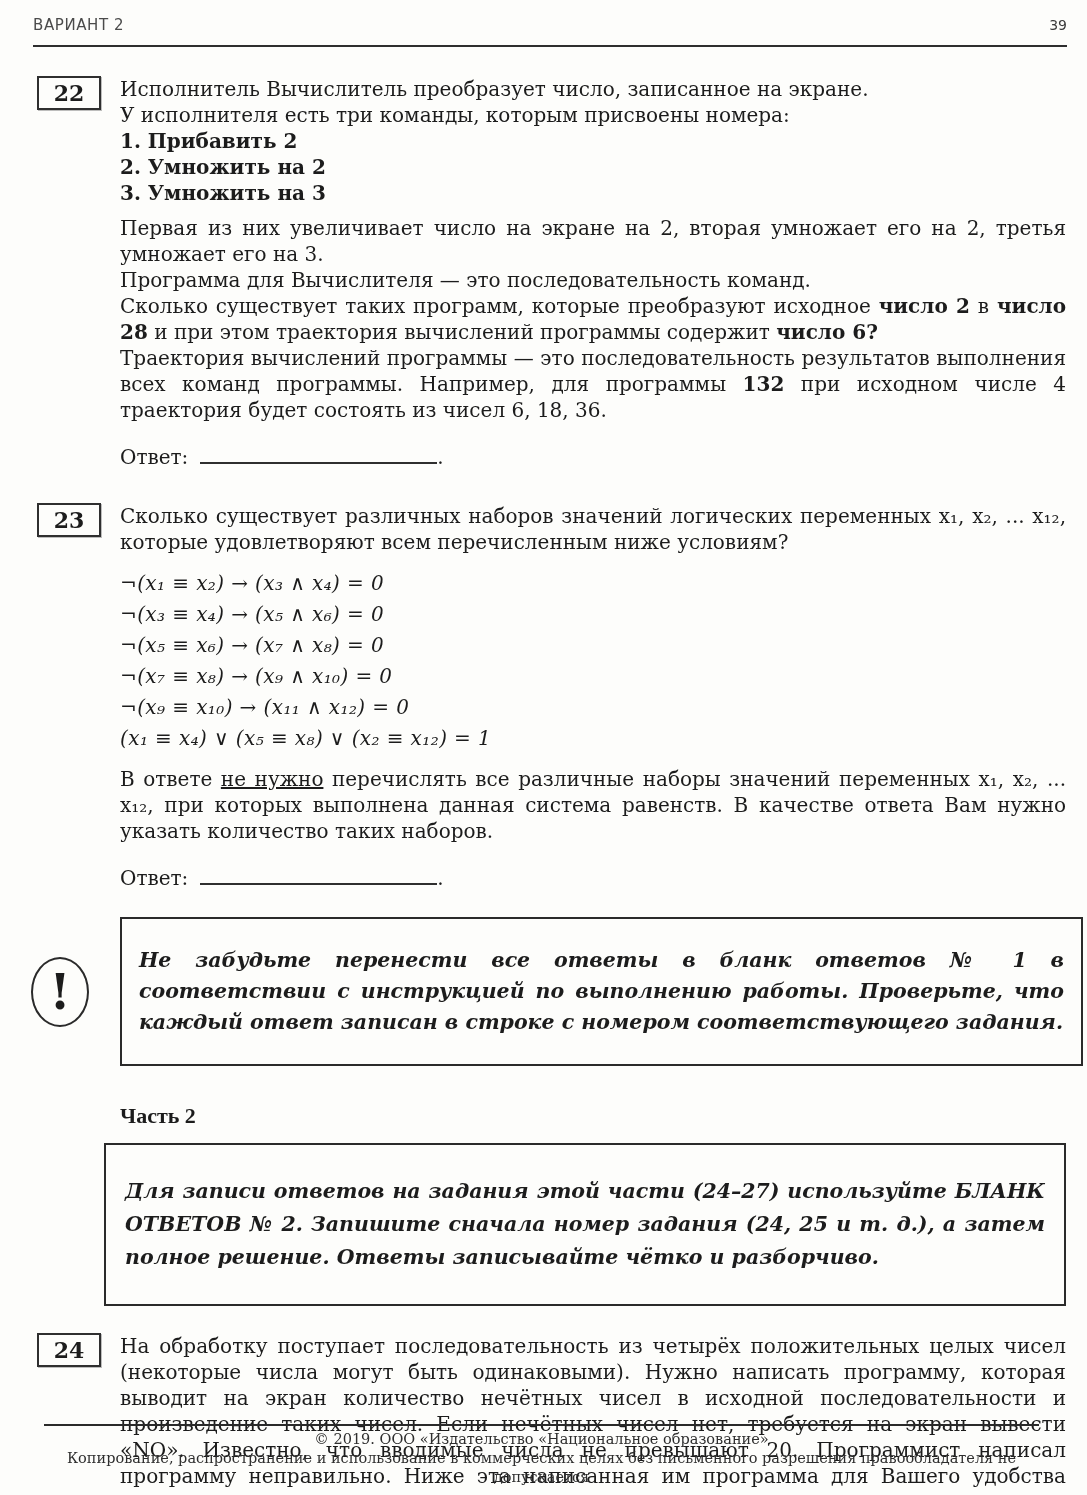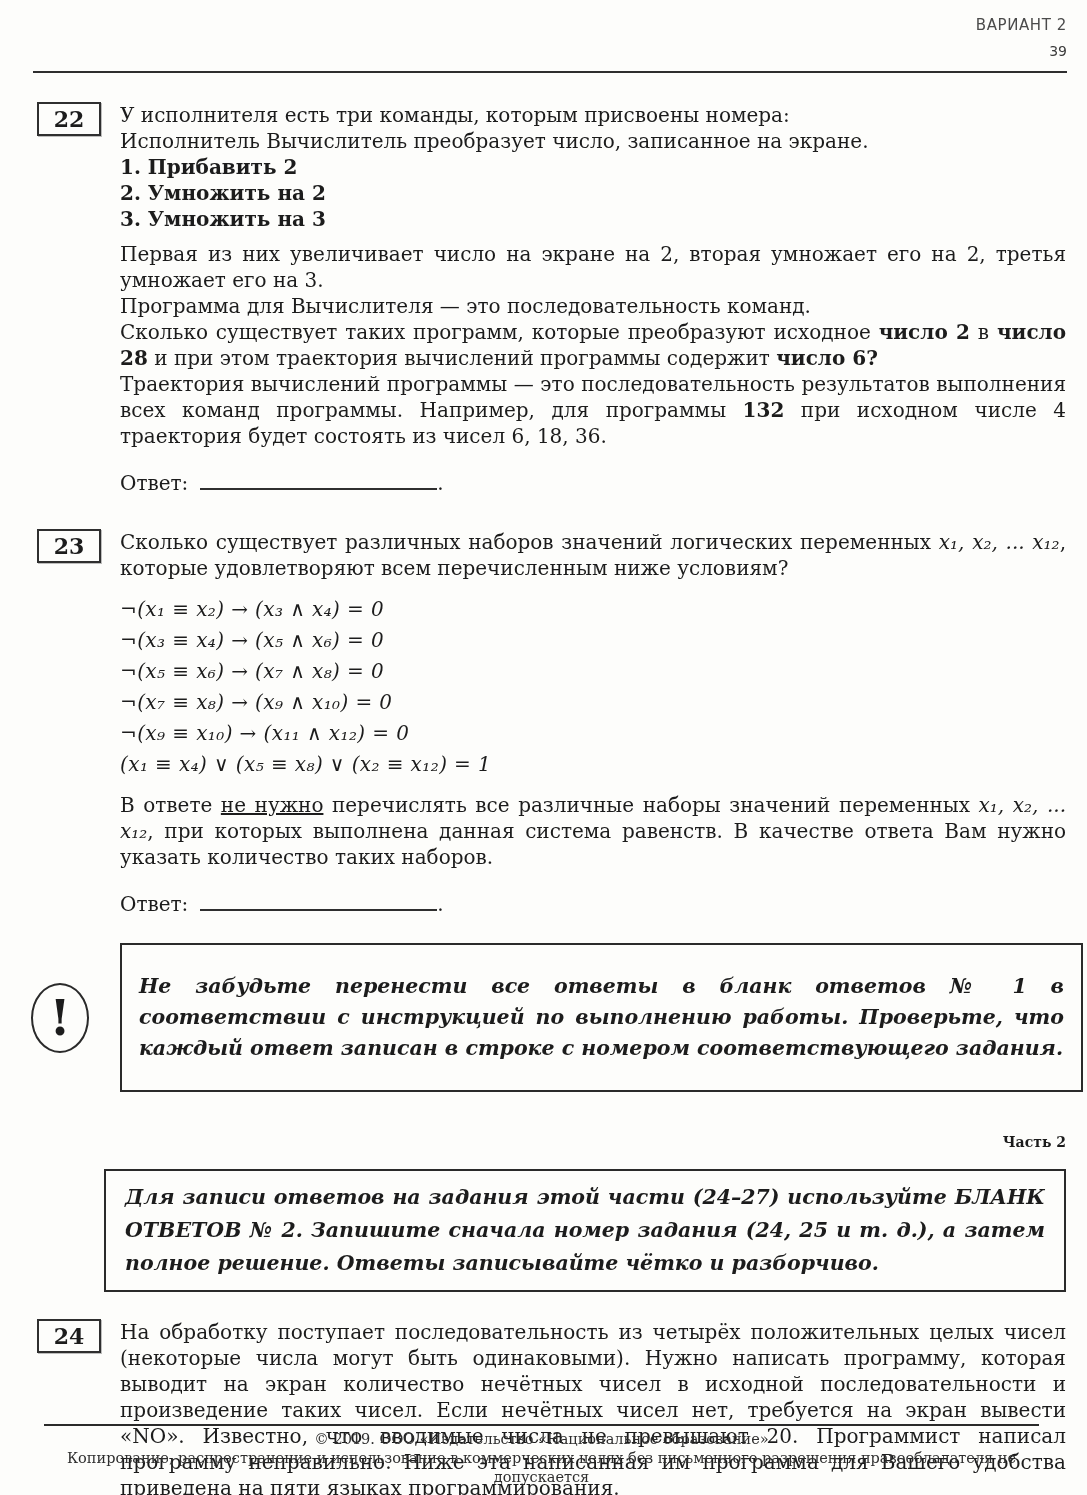--- a/index.html
+++ b/index.html
@@ -3,29 +3,28 @@
 <meta charset="utf-8">
 <style>
   html,body{margin:0;padding:0;background:#ffffff;}
   .page{
     width:1087px;height:1495px;position:relative;overflow:hidden;
     background:#fdfdfb;color:#1c1c1c;box-sizing:border-box;
     font-family:"DejaVu Serif","Liberation Serif",serif;
     font-size:20px;line-height:26px;padding-top:12px;
   }
   .b{font-weight:bold;}
-  .i{font-style:italic;}
+  .i{}
   .u{text-decoration:underline;}
 
   
   .page-header{
     display:flex;justify-content:space-between;align-items:flex-end;
     margin:0 20px 16px 33px;padding-bottom:7px;border-bottom:2px solid #2e2e2e;
     font-family:"DejaVu Sans","Liberation Sans",sans-serif;
-    flex-direction:column;
   }
   .variant-label{font-size:15px;color:#4b4b4b;letter-spacing:.6px;}
   .page-number{font-size:14px;color:#3b3b3b;}
 
   
   .task{display:flex;align-items:flex-start;}
   .num-col{width:120px;flex-shrink:0;}
   .num-box{
     margin-left:37px;width:60px;height:30px;border:2px solid #2f2f2f;
     display:flex;align-items:center;justify-content:center;
@@ -55,26 +54,26 @@
     display:flex;align-items:center;justify-content:center;
     font-size:48px;font-weight:bold;line-height:1;box-sizing:border-box;
   }
   .warning-box{
     flex:1;margin-right:4px;border:2px solid #2a2a2a;
     padding:26px 17px;font-style:italic;font-weight:bold;
     font-size:20.5px;line-height:31px;text-align:justify;background:#fdfdfb;
   }
 
   .part2-heading{
-    margin:36px 21px 0 120px;text-align:right;
-    font-weight:bold;font-size:14px;line-height:28px;
+    margin:36px 21px 0 120px;text-align:left;
+    font-weight:bold;font-size:22px;line-height:28px;font-family:Liberation Serif, serif;
   }
   .instruction-box{
     margin:13px 21px 0 104px;border:2px solid #2a2a2a;
-    padding:10px 19px;font-style:italic;font-weight:bold;
+    padding:30px 19px;font-style:italic;font-weight:bold;
     font-size:20.5px;line-height:33px;text-align:justify;background:#fdfdfb;
   }
 
   .mt-task22{margin-top:29px;}
   .mt-task23{margin-top:33px;}
   .mt-task24{margin-top:27px;}
 
   
   .page-footer{position:absolute;left:44px;right:48px;bottom:8px;}
   .footer-rule{border-top:2.5px solid #2a2a2a;margin-bottom:4px;}
@@ -90,22 +89,22 @@
   <div class="page-header">
     <span class="variant-label">ВАРИАНТ 2</span>
     <span class="page-number">39</span>
   </div>
 
   <div class="task mt-task22">
     <div class="num-col">
       <div class="num-box">22</div>
     </div>
     <div class="task-body">
+      <div class="jp">Исполнитель Вычислитель преобразует число, записанное на экране.</div>
       <div class="jp">У исполнителя есть три команды, которым присвоены номера:</div>
-      <div class="jp">Исполнитель Вычислитель преобразует число, записанное на экране.</div>
       <div class="commands gap-after">
         <div>1. Прибавить 2</div>
         <div>2. Умножить на 2</div>
         <div>3. Умножить на 3</div>
       </div>
       <div class="jp">Первая из них увеличивает число на экране на 2, вторая умножает его на 2, третья умножает его на 3.</div>
       <div class="jp">Программа для Вычислителя — это последовательность команд.</div>
       <div class="jp"><span>Сколько существует таких программ, которые преобразуют исходное </span><span class="b">число 2</span><span> в </span><span class="b">число 28</span><span> и при этом траектория вычислений программы содержит </span><span class="b">число 6?</span></div>
       <div class="jp"><span>Траектория вычислений программы — это последовательность результатов выполнения всех команд программы. Например, для программы </span><span class="b">132</span><span> при исходном числе 4 траектория будет состоять из чисел 6, 18, 36.</span></div>
       <div class="answer-row">

